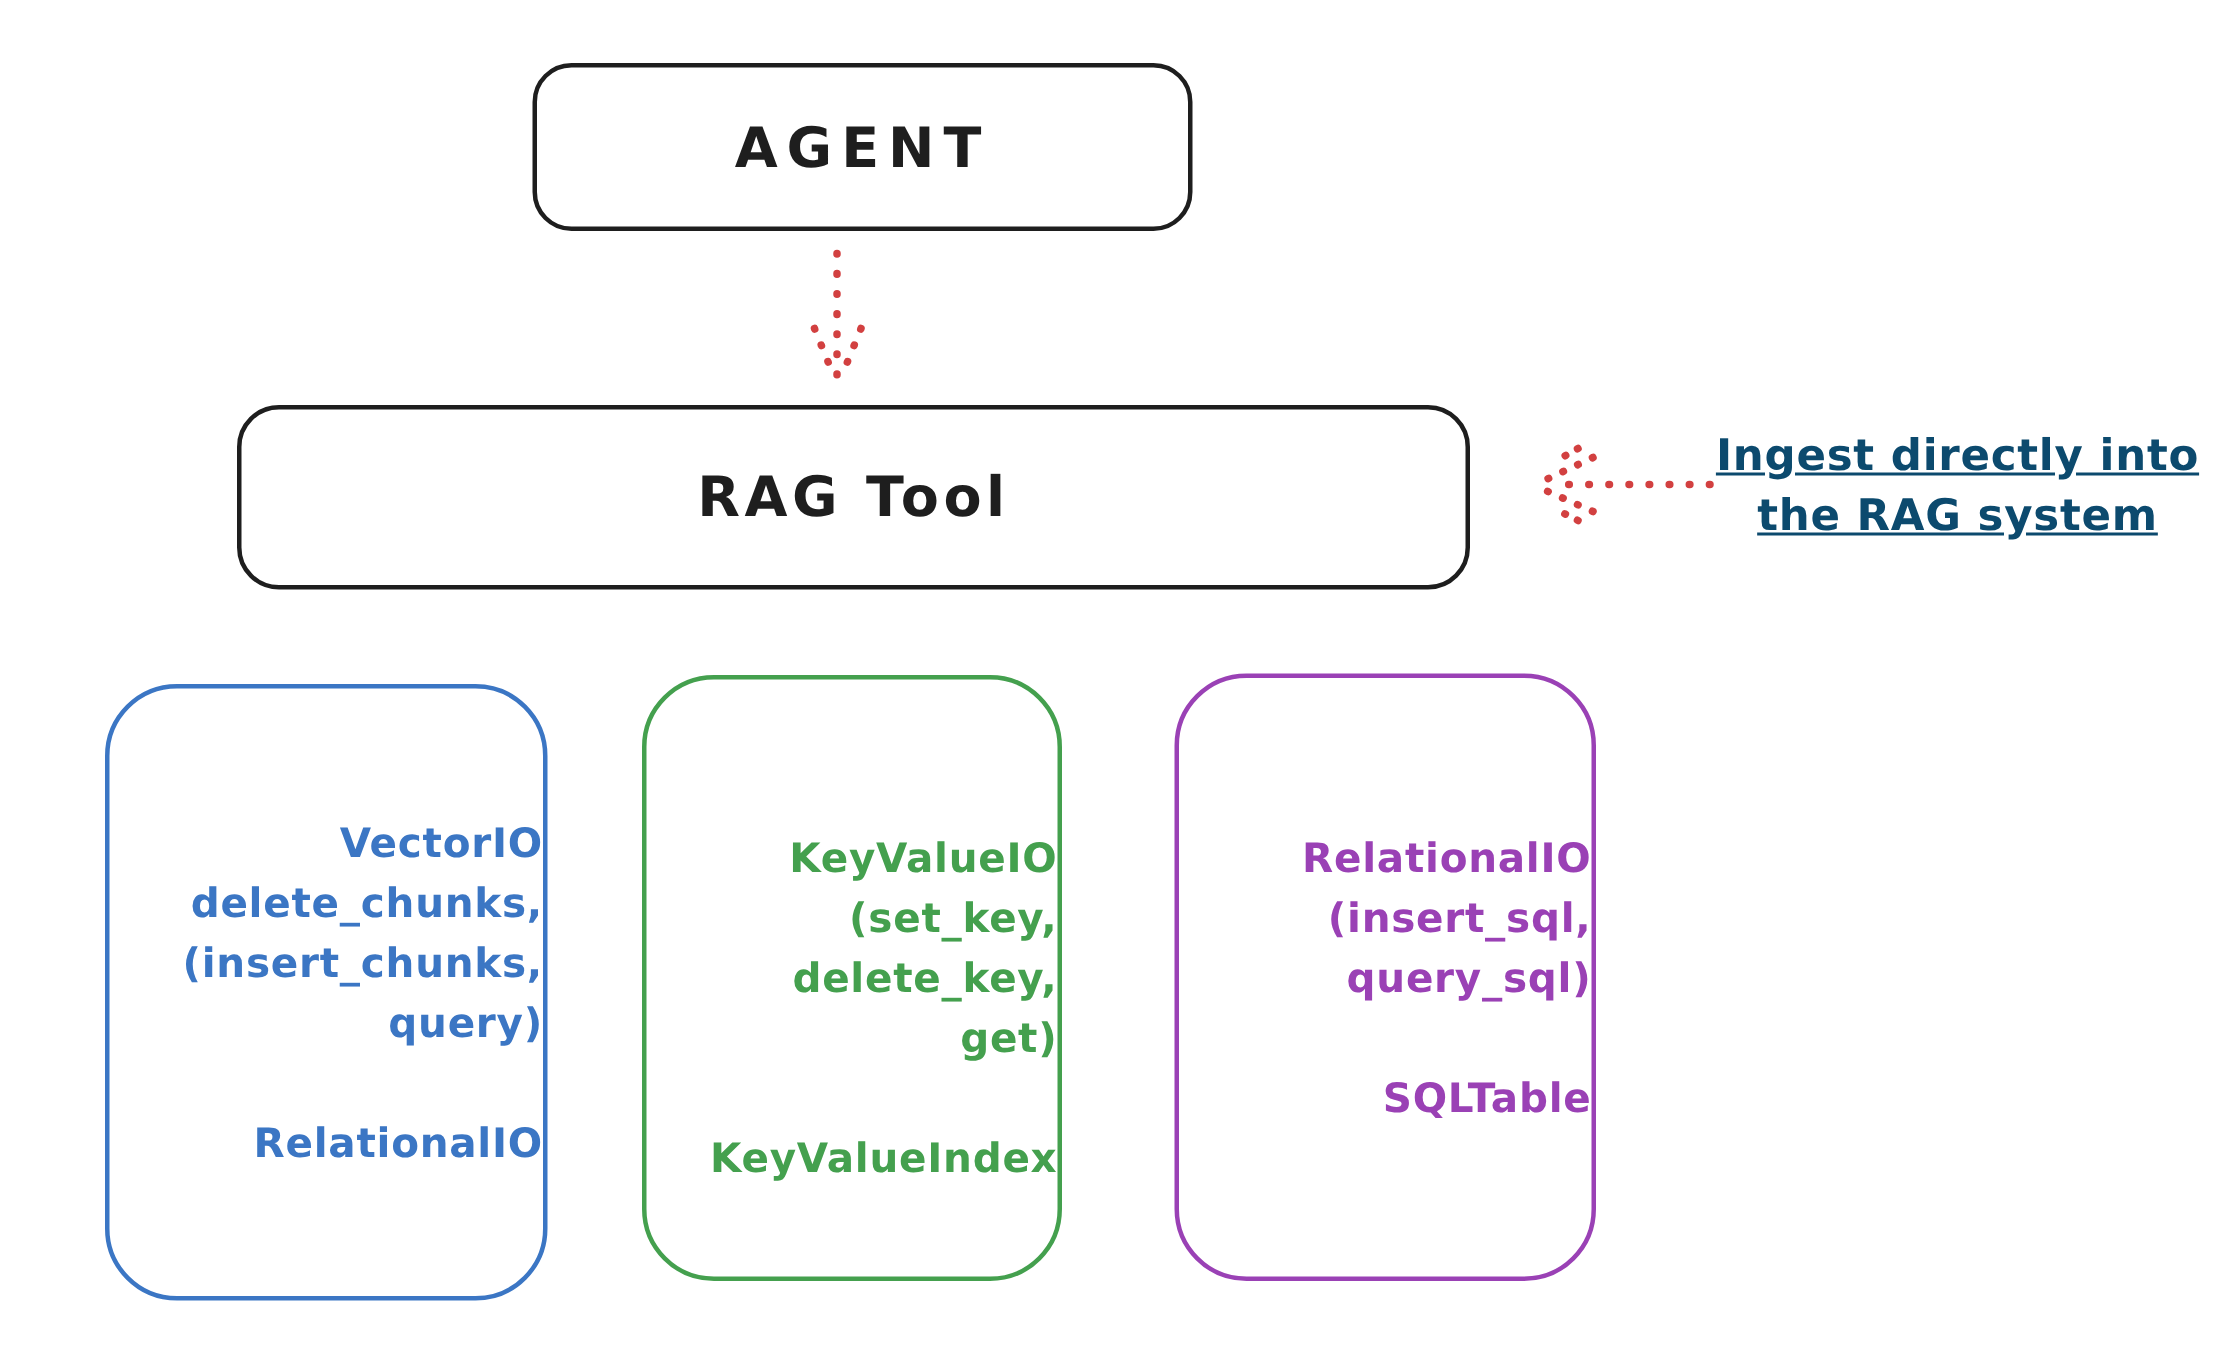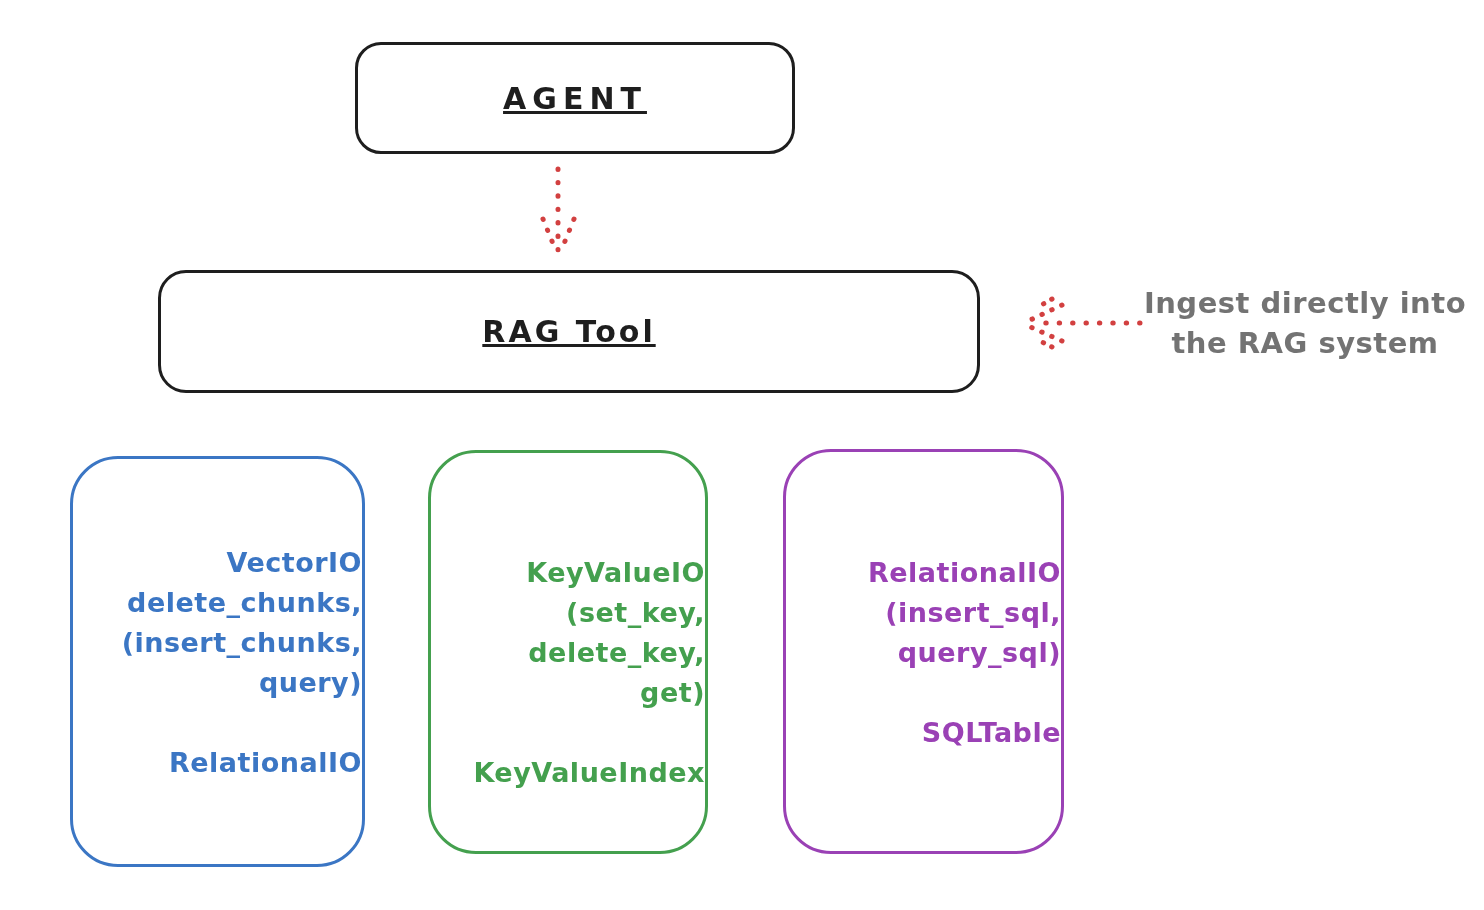--- a/index.html
+++ b/index.html
@@ -37,25 +37,24 @@
     left: 355px; top: 42px;
     width: 440px; height: 112px;
     border-radius: 26px;
   }
   .rag-node {
     left: 158px; top: 270px;
     width: 822px; height: 123px;
     border-radius: 28px;
   }
   .node-label {
-    font-size: 30px;
+    font-size: 37px;
     font-weight: 600;
     letter-spacing: 3px;
     white-space: nowrap;
-    text-decoration: underline;
   }
   .agent-node .node-label { letter-spacing: 6px; }
   .store-box {
     border: 3px solid;
     border-radius: 48px;
     align-items: flex-start;
     justify-content: center;
   }
   .vector-node     { left: 70px;  top: 456px; width: 295px; height: 411px; }
   .keyvalue-node   { left: 428px; top: 450px; width: 280px; height: 404px; }
@@ -105,21 +104,21 @@
   </svg>
 
   <div class="node box-black agent-node">
     <span class="node-label">AGENT</span>
   </div>
 
   <div class="node box-black rag-node">
     <span class="node-label">RAG Tool</span>
   </div>
 
-  <div class="annotation" style="color: #737373;">
+  <div class="annotation" style="color: #0c4a6e; text-decoration: underline;">
     <div>Ingest directly into</div>
     <div>the RAG system</div>
   </div>
 
   <div class="node store-box vector-node" style="border-color: rgb(59, 118, 196);">
     <div class="box-text" style="color: rgb(59, 118, 196);">
       <div>VectorIO</div>
       <div>delete_chunks,</div>
       <div>(insert_chunks,</div>
       <div>query)</div>

